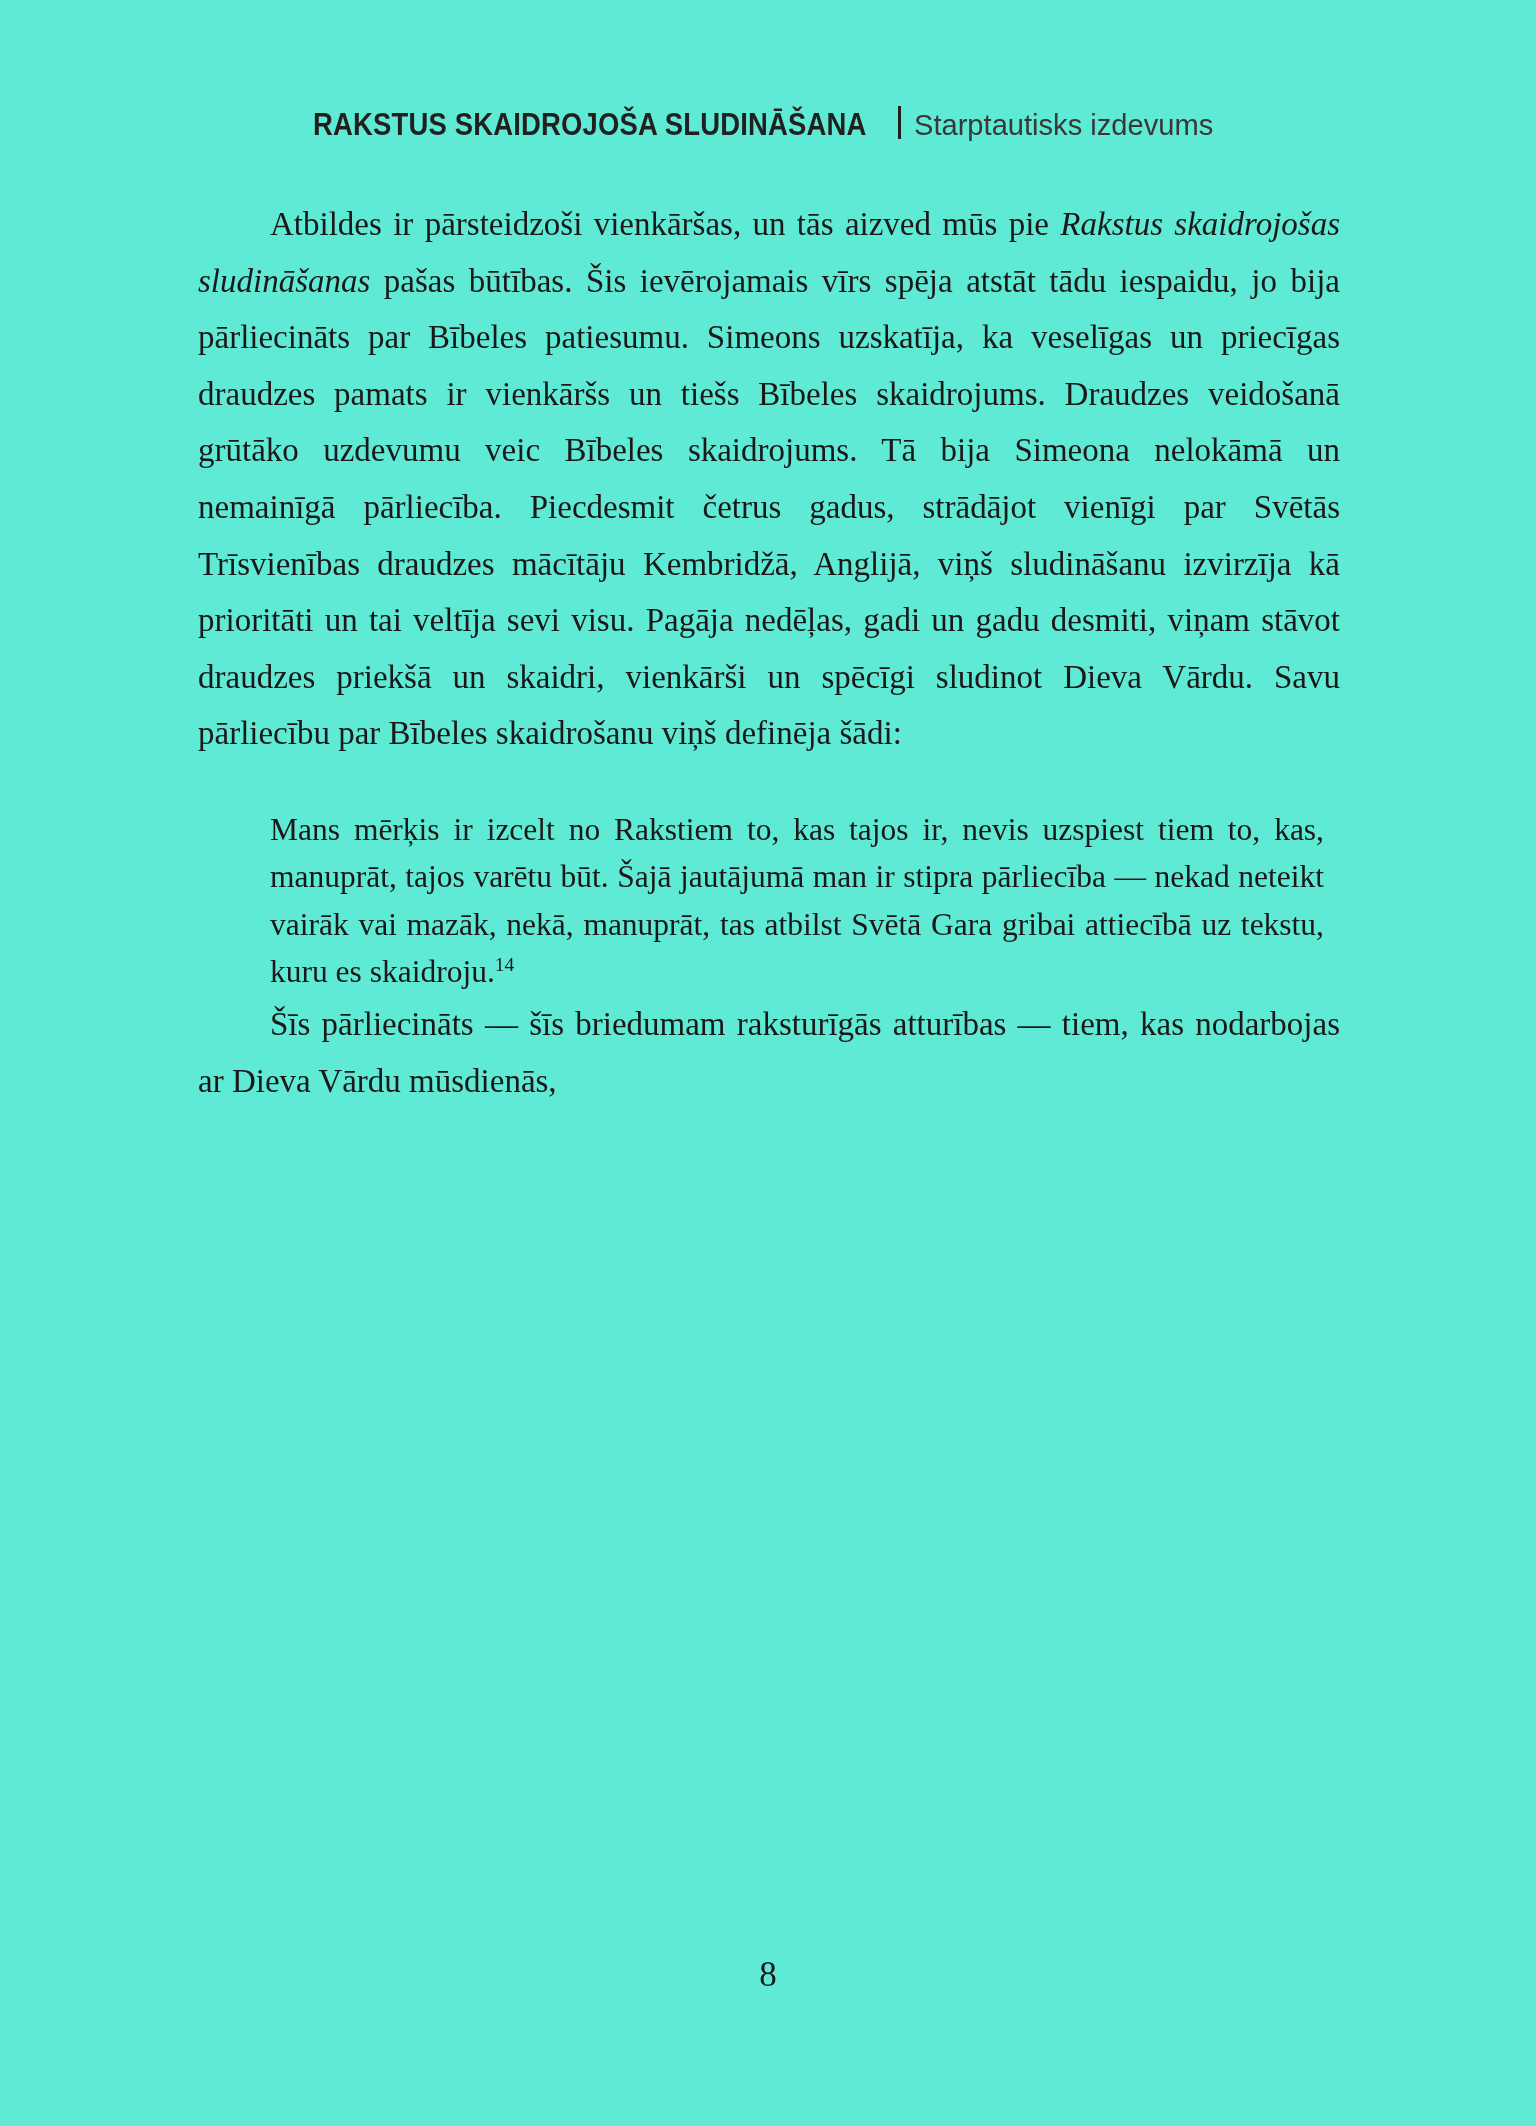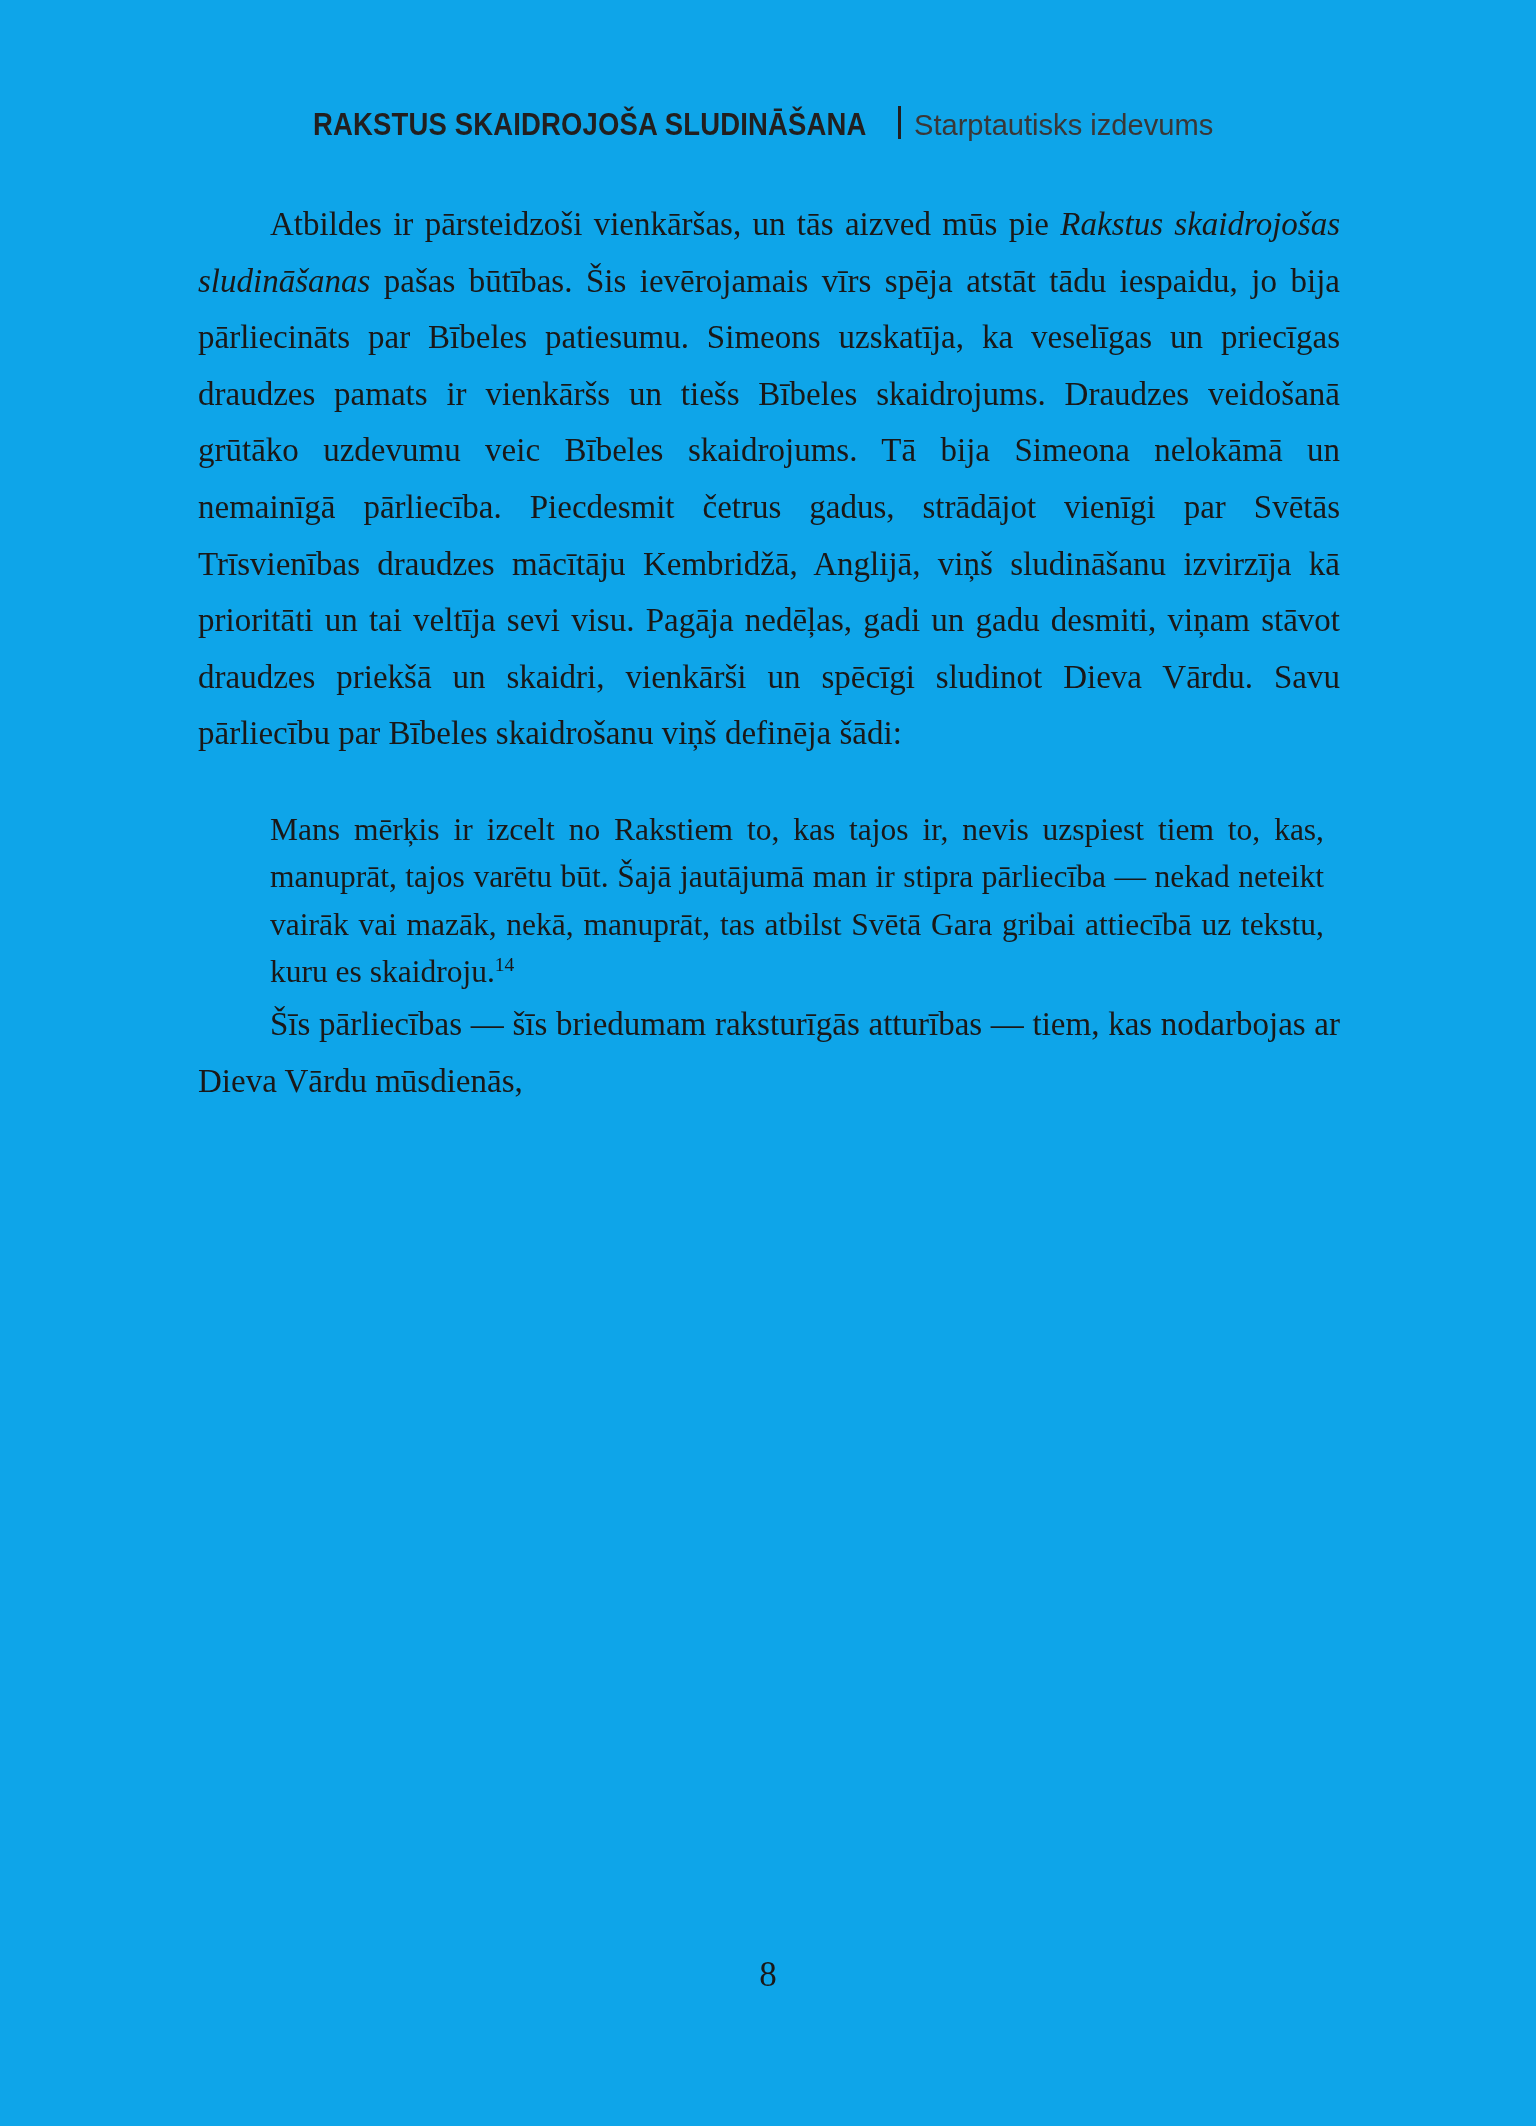--- a/index.html
+++ b/index.html
@@ -4,21 +4,21 @@
 <style>
   html, body {
     margin: 0;
     padding: 0;
     background: #ffffff;
   }
   .page {
     position: relative;
     width: 1536px;
     height: 2126px;
-    background: #0ea5e9;
+    background: #5eead4;
     margin: 0 auto;
     overflow: hidden;
     box-sizing: border-box;
   }
 
   
   .running-header {
     position: absolute;
     left: 0;
     right: 0;
@@ -134,18 +134,18 @@
 
   <div class="text-column">
 
     <p class="body"><span>Atbildes ir pārsteidzoši vienkāršas, un tās aizved mūs pie </span><em>Rakstus skaidrojošas sludināšanas</em><span> pašas būtības. Šis ievērojamais vīrs spēja atstāt tādu iespaidu, jo bija pārliecināts par Bībeles patiesumu. Simeons uzskatīja, ka veselīgas un priecīgas draudzes pamats ir vienkāršs un tiešs Bībeles skaidrojums. Draudzes veidošanā grūtāko uzdevumu veic Bībeles skaidrojums. Tā bija Simeona nelokāmā un nemainīgā pārliecība. Piecdesmit četrus gadus, strādājot vienīgi par Svētās Trīsvienības draudzes mācītāju Kembridžā, Anglijā, viņš sludināšanu izvirzīja kā prioritāti un tai veltīja sevi visu. Pagāja nedēļas, gadi un gadu desmiti, viņam stāvot draudzes priekšā un skaidri, vienkārši un spēcīgi sludinot Dieva Vārdu. Savu pārliecību par Bībeles skaidrošanu viņš definēja šādi:</span></p>
 
     <blockquote class="quote">
       <p><span>Mans mērķis ir izcelt no Rakstiem to, kas tajos ir, nevis uzspiest tiem to, kas, manuprāt, tajos varētu būt. Šajā jautājumā man ir stipra pārliecība — nekad neteikt vairāk vai mazāk, nekā, manuprāt, tas atbilst Svētā Gara gribai attiecībā uz tekstu, kuru es skaidroju.</span><sup>14</sup></p>
     </blockquote>
 
 
-    <p class="body tight">Šīs pārliecības — šīs briedumam raksturīgās atturības — tiem, kas nodarbojas ar Dieva Vārdu mūsdienās,</p>
+    <p class="body tight">Šīs pārliecināts — šīs briedumam raksturīgās atturības — tiem, kas nodarbojas ar Dieva Vārdu mūsdienās,</p>
   </div>
 
   <div class="folio">8</div>
 
 </div>
 
 </body></html>

